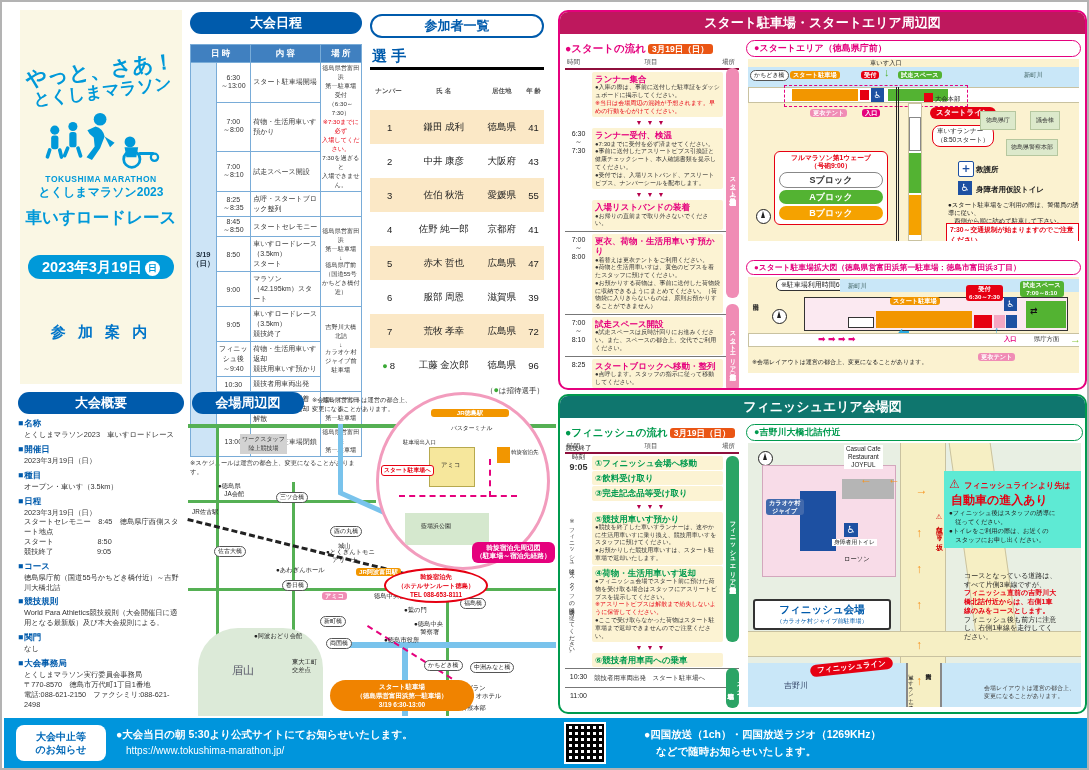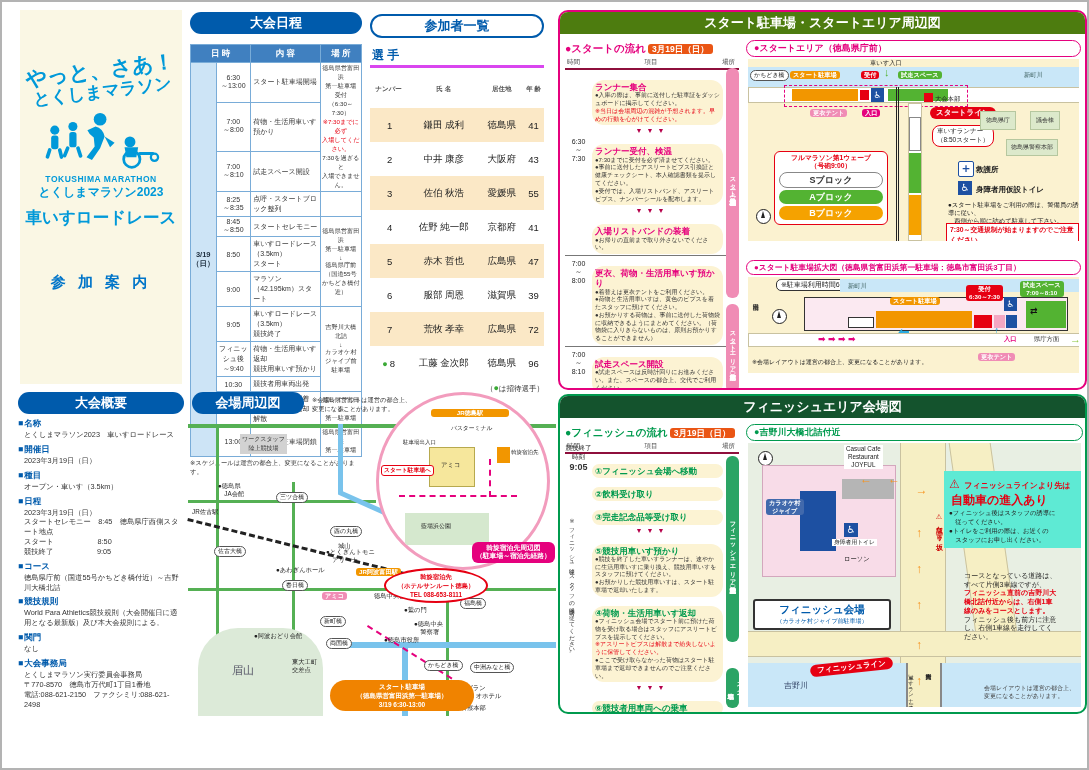--- a/index.html
+++ b/index.html
@@ -32,48 +32,48 @@
   .td-date{background:#CDE4F6;font-size:7.5px;font-weight:bold;text-align:center;width:17px;color:#234;}
   .td-time{font-size:7px;text-align:center;width:37px;color:#333;}
   .td-cont{font-size:7px;padding:2px 2px;width:72px;}
   .td-place{font-size:6.2px;text-align:center;width:46px;color:#333;padding:1px;}
   .rednote{color:#E60012;}
   .sched-note{font-size:6.3px;margin-top:2px;color:#333;}
   
   .parts{left:368px;top:12px;width:174px;}
   .whitepill{background:#fff;border:2px solid #005BAC;color:#005BAC;font-weight:bold;text-align:center;
              border-radius:14px;font-size:13px;line-height:20px;height:20px;}
-  .plabel{color:#005BAC;font-weight:bold;font-size:12px;border-bottom:3px solid #d946ef;
+  .plabel{color:#005BAC;font-weight:bold;font-size:15px;border-bottom:3px solid #000000;
           display:block;margin-top:9px;padding:0 2px 1px 2px;}
   .ptbl{width:174px;border-collapse:collapse;margin-top:2px;}
   .ptbl .hd td{font-size:6.5px;color:#555;font-weight:bold;padding:3px 0;text-align:center;}
   .ptbl td{font-size:9.5px;color:#222;text-align:center;height:32px;}
   .ptbl tr.shade{background:#FBE8C6;}
   .pdot{color:#3AA935;font-size:9px;margin-right:2px;}
   .plegend{text-align:right;font-size:7.5px;margin-top:3px;}
   .plegend .pdot{margin:0;}
   
   .panel{border-radius:10px;overflow:hidden;box-sizing:border-box;background:#fff;}
   .pink-panel{left:556px;top:8px;width:529px;height:380px;border:2.5px solid #E5017D;}
   .green-panel{left:556px;top:392px;width:529px;height:320px;border:2.5px solid #009A4E;}
   .panelhdr{color:#fff;font-weight:bold;font-size:13px;text-align:center;height:22px;line-height:22px;}
-  .pink-panel .panelhdr{background:#4d7c0f;}
-  .green-panel .panelhdr{background:#14532d;}
+  .pink-panel .panelhdr{background:#be185d;}
+  .green-panel .panelhdr{background:#0f766e;}
   .flowzone{position:absolute;left:5px;top:26px;width:174px;}
   .ftitle{font-weight:bold;font-size:10.5px;}
   .pink-panel .ftitle{color:#E5017D;}
   .green-panel .ftitle{color:#009A4E;}
   .fdate{background:#EA5514;color:#fff;font-weight:bold;font-size:8.5px;border-radius:3px;
          padding:0 4px;margin-left:2px;}
   .fcols{display:flex;justify-content:space-between;font-size:6.5px;color:#444;
          border-bottom:2px solid #8E0F3C;padding:2px 4px 1px 2px;margin-bottom:2px;}
   .frow{display:flex;margin:1px 0;}
   .frow.rule{border-top:1px solid #777;padding-top:2px;}
   .ftime{width:27px;font-size:7px;text-align:center;color:#222;flex:none;padding-top:2px;}
-  .fitem{flex:1;background:#FCF3D3;margin-right:16px;padding:2px 3px;border-radius:12px;margin-top:8px;}
+  .fitem{flex:1;background:#FCF3D3;margin-right:16px;padding:2px 3px;border-radius:2px;}
   .fhead{font-weight:bold;font-size:8.5px;line-height:1.2;}
   .pink-panel .fhead{color:#E5017D;}
   .green-panel .fhead{color:#009A4E;}
   .fbul{font-size:6px;line-height:1.3;color:#333;}
   .fbul.red{color:#E60012;}
   .fsep{text-align:center;color:#B5004A;font-size:7px;letter-spacing:4px;line-height:9px;}
   .fsep:empty{display:none;}
   .sidebar{position:absolute;width:13px;border-radius:6px;color:#fff;font-weight:bold;font-size:6.3px;
            text-align:center;}
   .sidebar span{writing-mode:vertical-rl;height:100%;display:inline-block;}
@@ -188,20 +188,23 @@
             <path d="M91,39 L106,39 L104,50 L93,50 Z"></path>
           <circle cx="99" cy="52" r="9" fill="none" stroke="#0099D9" stroke-width="3"></circle>
           <rect x="106" y="44" width="18" height="3.5" rx="1.7"></rect>
           <circle cx="124" cy="50" r="4" fill="none" stroke="#0099D9" stroke-width="2.5"></circle>
         </g>
       </svg>
     </div>
     <div class="brand-en">TOKUSHIMA MARATHON</div>
     <div class="brand-jp">とくしまマラソン2023</div>
     <div class="race-title" style="margin-top:6px;">車いすロードレース</div>
+    <div class="datepill" style="margin-top:26px;">
+      <span>2023年3月19日</span><span class="daycircle">日</span>
+    </div>
     <div class="guide" style="margin-top:44px;">参 加 案 内</div>
   </div>
 
   <div class="abs sched">
     <div class="bluepill">大会日程</div>
     <table class="schedtbl">
       <tbody>
           <tr>
         <th colspan="2">日 時</th>
         <th>内 容</th>
@@ -855,14 +858,25 @@
         <span class="abs arrowtxt" style="left:112px;top:30px;color:#F7931E;font-size:12px;">←</span>
         <span class="abs arrowtxt" style="left:140px;top:30px;color:#F7931E;font-size:12px;">←</span>
         <span class="abs vt" style="left:186px;top:70px;color:#C00;font-weight:bold;font-size:7px;"><span>⚠</span><span>急な下り坂</span></span>
         <span class="abs redoval" style="left:62px;top:218px;font-size:7.5px;padding:1px 7px;transform:rotate(-6deg);">フィニッシュライン</span>
         <span class="abs mlabel pre" style="left:236px;top:242px;font-size:6px;color:#444;">会場レイアウトは運営の都合上、
 変更になることがあります。</span>
       </div>
     </div>
   </div>
 
+  <div class="abs footer">
+    <div class="ftag pre">大会中止等
+のお知らせ</div>
+    <div class="fline1">●大会当日の朝 5:30より公式サイトにてお知らせいたします。</div>
+    <div class="furl">https://www.tokushima-marathon.jp/</div>
+    <div class="qr">
+        <i></i>
+      </div>
+    <div class="fright1">●四国放送（1ch）・四国放送ラジオ（1269KHz）</div>
+    <div class="fright2">などで随時お知らせいたします。</div>
+  </div>
 
 </div>
 
 </body></html>

